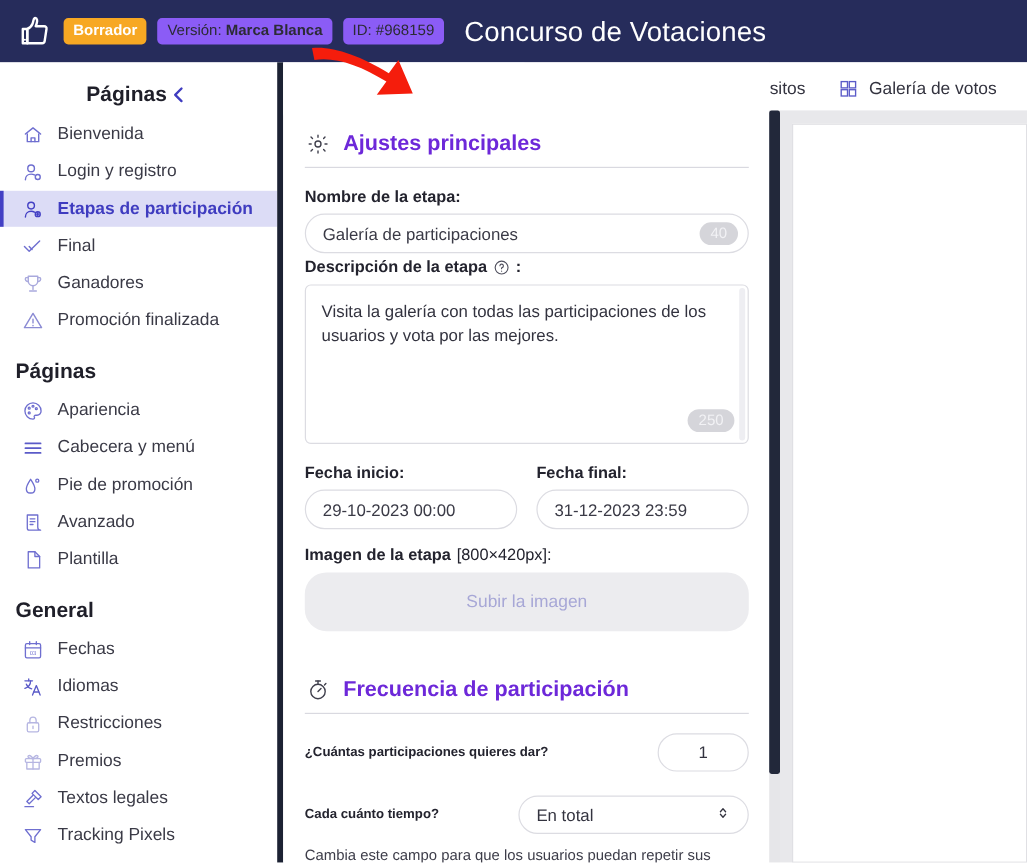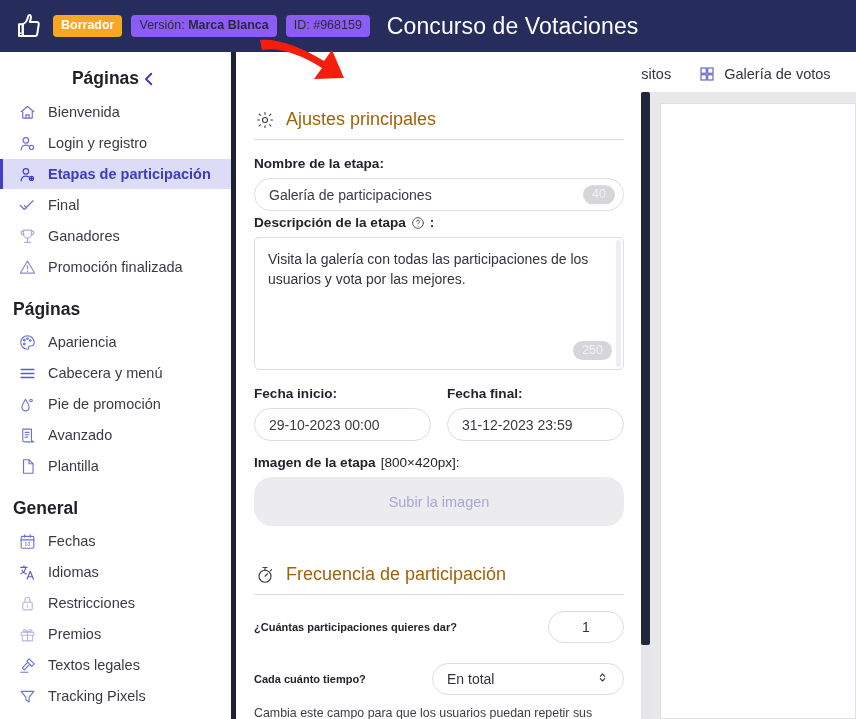--- a/index.html
+++ b/index.html
@@ -133,21 +133,21 @@
     overflow: hidden;
   }
   .section-head {
     display: flex; align-items: center; gap: 11px;
     padding-bottom: 9px;
     border-bottom: 1px solid #d9d9e0;
     margin-bottom: 16px;
   }
   .section-head .ico { width: 21px; height: 21px; flex: none;
                        display:flex; align-items:center; justify-content:center; }
-  .section-head .txt { font-size: 18px; color: #a16207; }
+  .section-head .txt { font-size: 18px; color: #6d28d9; font-weight: bold; }
 
   .fld-label {
     font-size: 13.6px; font-weight: bold; color: #23232e;
     margin-bottom: 7px;
     display: flex; align-items: center; gap: 5px;
   }
   .fld-label .sub { font-weight: normal; }
   .help-icon { width: 14px; height: 14px; display:inline-flex; }
 
   .pill-input {

